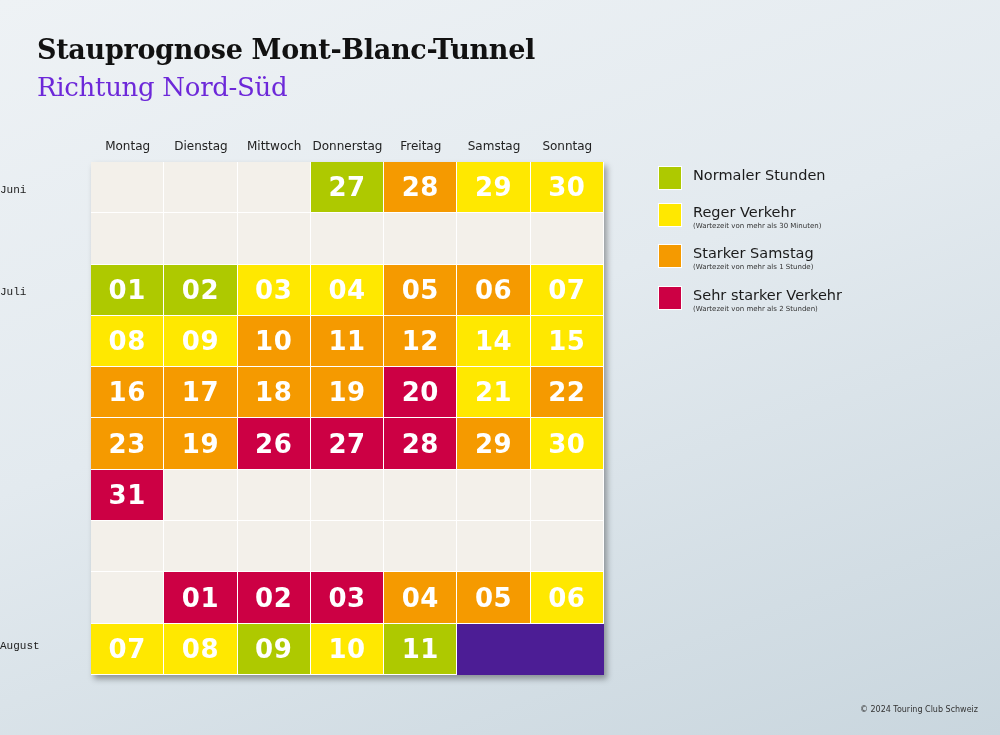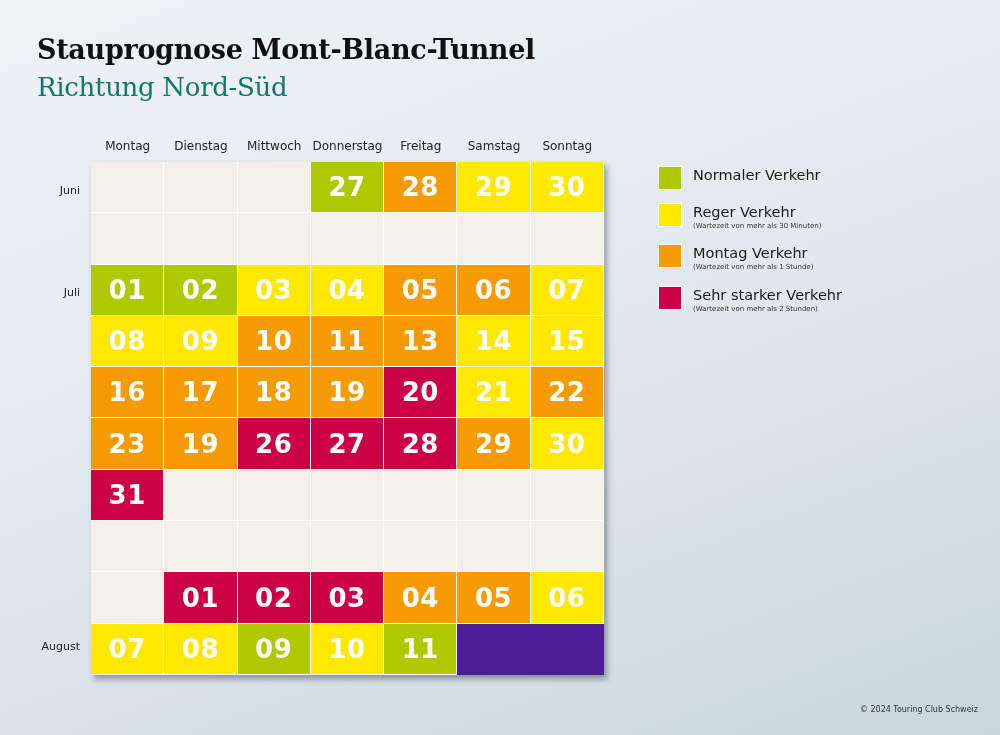--- a/index.html
+++ b/index.html
@@ -10,25 +10,25 @@
       color:#1a1a1a;
     }
     .title {
       position:absolute; left:37px; top:34px;
       font-family: "DejaVu Serif", serif; font-weight:bold;
       font-size:27px; letter-spacing:-0.3px; color:#111;
     }
     .subtitle {
       position:absolute; left:37px; top:72px;
       font-family: "DejaVu Serif", serif; font-weight:normal;
-      font-size:26px; letter-spacing:-0.3px; color:#0f766e;
+      font-size:26px; letter-spacing:-0.3px; color:#6d28d9;
     }
     .day-headers { position:absolute; left:91px; top:139px; width:513px; height:16px; display:flex; }
     .day-headers span { width:73.3px; text-align:center; font-size:12px; color:#222; }
-    .month-label { position:absolute; left:0; width:80px; text-align:right; font-size:11px; color:#222; }
+    .month-label { position:absolute; left:0; width:80px; text-align:left; font-size:11px; color:#222;font-family:Liberation Mono, monospace; }
     .grid {
       position:absolute; left:91px; top:162px; width:513px; height:513px;
       display:grid; grid-template-columns: repeat(7, 1fr); grid-template-rows: repeat(10, 1fr);
       background:#4c1d95; box-shadow: 3px 4px 6px rgba(0,0,0,0.35);
     }
     .cell {
       border-right:1px solid #ffffff; border-bottom:1px solid #ffffff;
       display:flex; align-items:center; justify-content:center;
       color:#fff; font-size:26px; font-weight:bold; letter-spacing:0.5px;
       box-sizing:border-box;
@@ -84,21 +84,21 @@
     <div class="cell c-green">02</div>
     <div class="cell c-yellow">03</div>
     <div class="cell c-yellow">04</div>
     <div class="cell c-orange">05</div>
     <div class="cell c-orange">06</div>
     <div class="cell c-yellow">07</div>
     <div class="cell c-yellow">08</div>
     <div class="cell c-yellow">09</div>
     <div class="cell c-orange">10</div>
     <div class="cell c-orange">11</div>
-    <div class="cell c-orange">13</div>
+    <div class="cell c-orange">12</div>
     <div class="cell c-yellow">14</div>
     <div class="cell c-yellow">15</div>
     <div class="cell c-orange">16</div>
     <div class="cell c-orange">17</div>
     <div class="cell c-orange">18</div>
     <div class="cell c-orange">19</div>
     <div class="cell c-red">20</div>
     <div class="cell c-yellow">21</div>
     <div class="cell c-orange">22</div>
     <div class="cell c-orange">23</div>
@@ -132,30 +132,30 @@
     <div class="cell c-yellow">07</div>
     <div class="cell c-yellow">08</div>
     <div class="cell c-green">09</div>
     <div class="cell c-yellow">10</div>
     <div class="cell c-green">11</div>
   </div>
 
 <div class="legend">
   <div class="legend-item" style="top:0px;">
     <div class="legend-swatch c-green"></div>
-    <div class="legend-label">Normaler Verkehr</div>
+    <div class="legend-label">Normaler Stunden</div>
   </div>
   <div class="legend-item" style="top:37px;">
     <div class="legend-swatch c-yellow"></div>
     <div class="legend-label">Reger Verkehr</div>
     <div class="legend-note">(Wartezeit von mehr als 30 Minuten)</div>
   </div>
   <div class="legend-item" style="top:78px;">
     <div class="legend-swatch c-orange"></div>
-    <div class="legend-label">Montag Verkehr</div>
+    <div class="legend-label">Starker Samstag</div>
     <div class="legend-note">(Wartezeit von mehr als 1 Stunde)</div>
   </div>
   <div class="legend-item" style="top:120px;">
     <div class="legend-swatch c-red"></div>
     <div class="legend-label">Sehr starker Verkehr</div>
     <div class="legend-note">(Wartezeit von mehr als 2 Stunden)</div>
   </div>
 </div>
 
 <div class="copyright">© 2024 Touring Club Schweiz</div>

